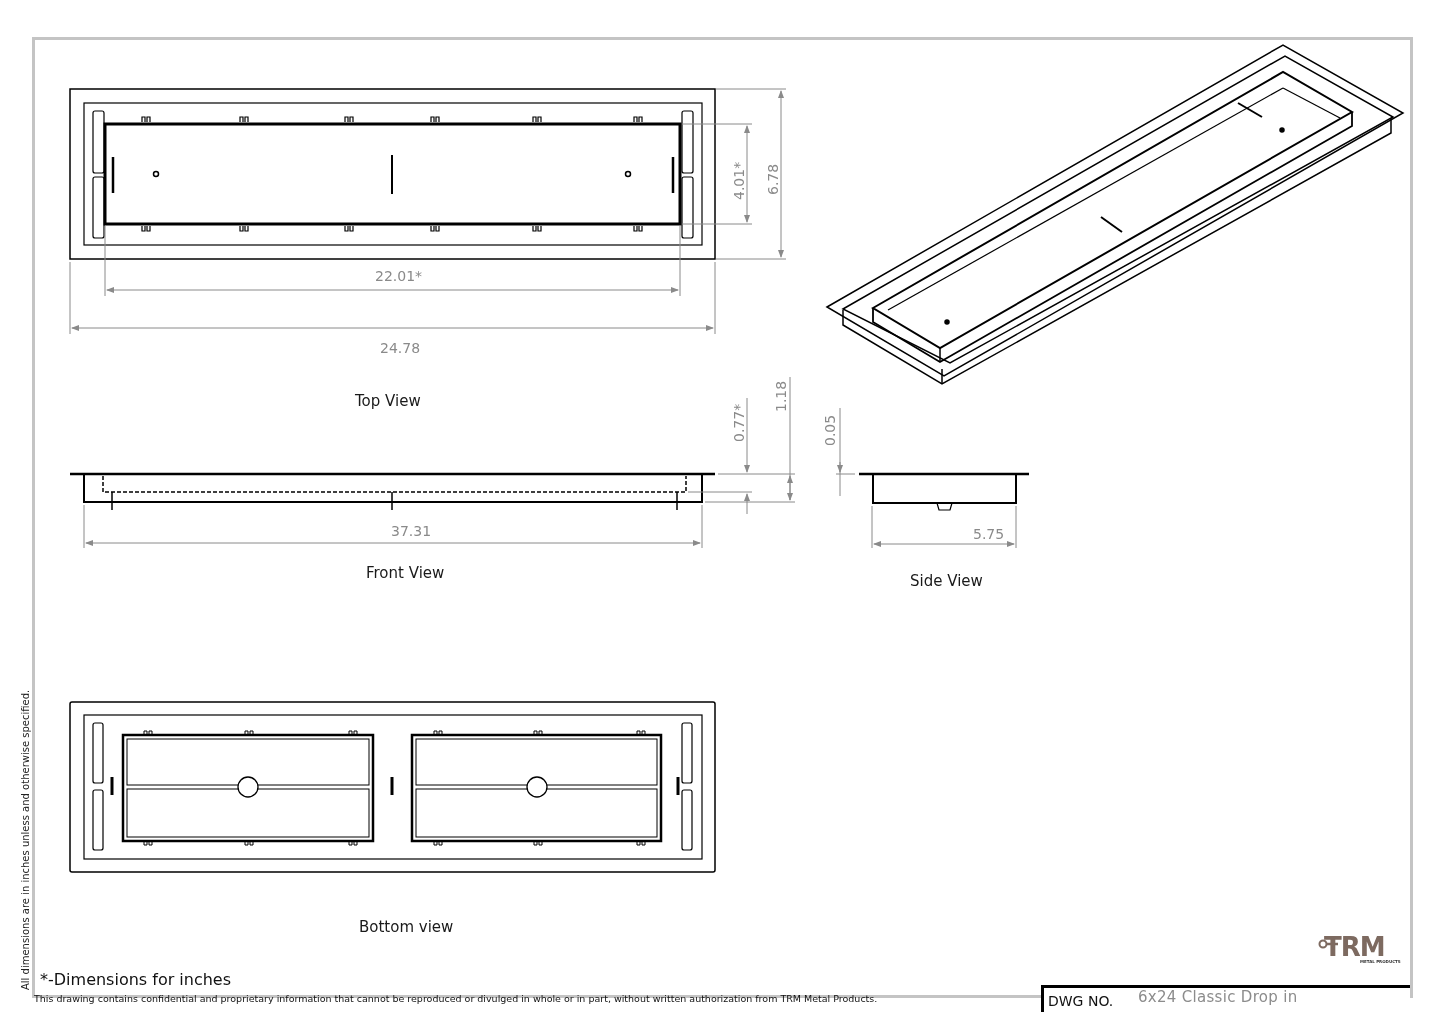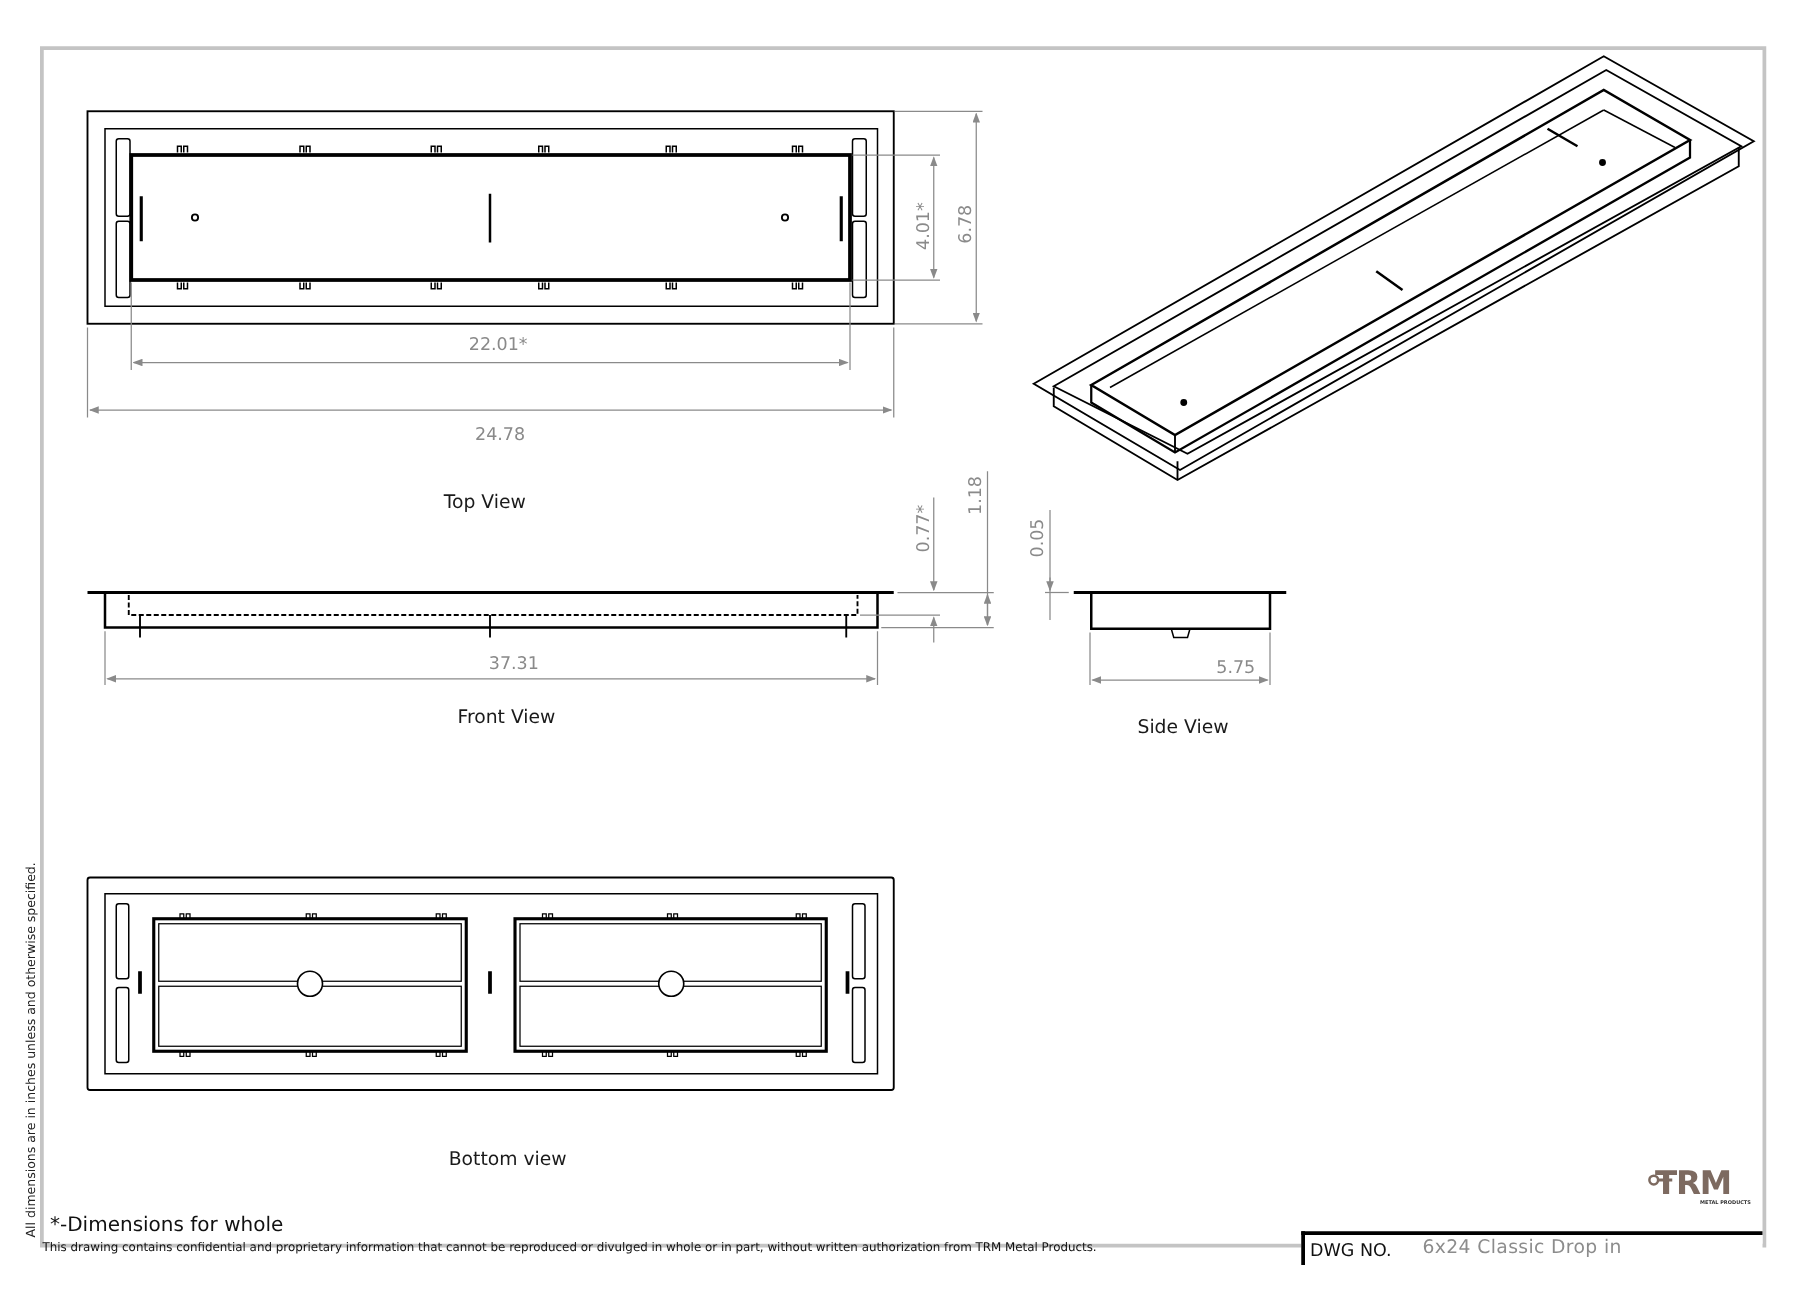--- a/index.html
+++ b/index.html
@@ -189,21 +189,21 @@
 
   <span class="txt dim" style="left:929px;top:526px;margin-left:44px;">5.75</span>
   <span class="txt dim vert" style="left:822px;top:446px;transform:rotate(-90deg);">0.05</span>
 
   <span class="txt view-label" style="left:355px;top:392px;">Top View</span>
   <span class="txt view-label" style="left:366px;top:564px;">Front View</span>
   <span class="txt view-label" style="left:910px;top:572px;">Side View</span>
   <span class="txt view-label" style="left:359px;top:918px;">Bottom view</span>
 
   <span class="side-note">All dimensions are in inches unless and otherwise specified.</span>
-  <span class="insert-note">*-Dimensions for whole</span>
+  <span class="insert-note">*-Dimensions for inches</span>
   <span class="confid">This drawing contains confidential and proprietary information that cannot be reproduced or divulged in whole or in part, without written authorization from TRM Metal Products.</span>
 
   <div class="logo">
     <svg width="20" height="14" style="position:absolute;left:0;top:4px">
       <circle cx="5" cy="5" r="3.5" fill="none" stroke="#7d6a60" stroke-width="2"></circle>
       <line x1="8.5" y1="5" x2="20" y2="5" stroke="#7d6a60" stroke-width="2.5"></line>
     </svg>
     <span class="logo-text">TRM</span>
     <span class="logo-sub">METAL PRODUCTS</span>
   </div>

